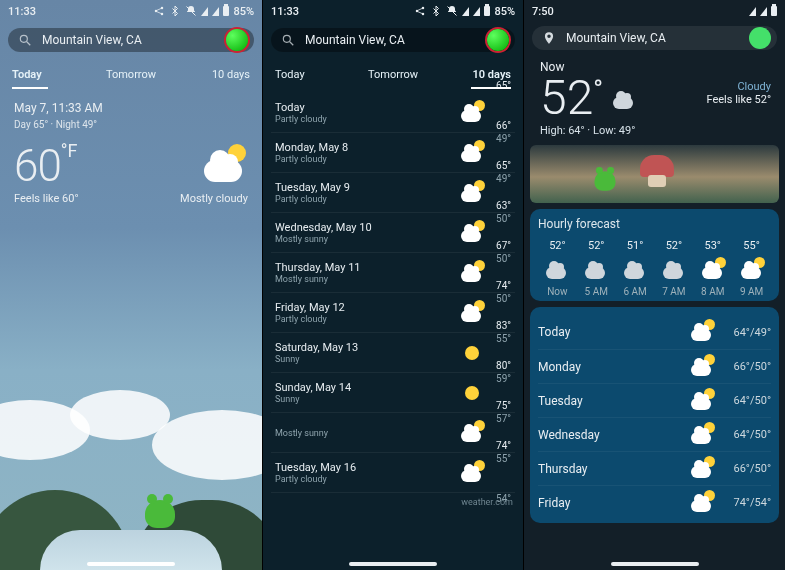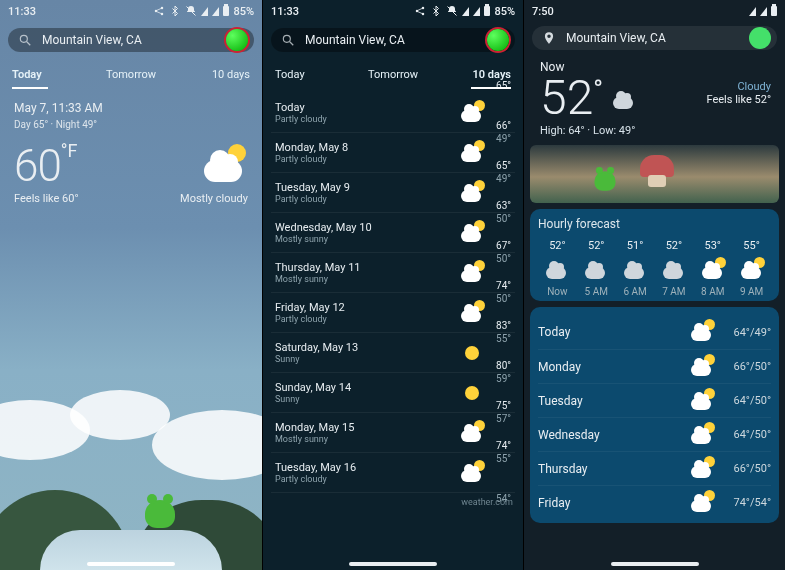--- a/index.html
+++ b/index.html
@@ -307,21 +307,20 @@
       <div class="wx sm sunny">
           <div class="sun"></div>
         </div>
       <div class="temps">
           <div class="hi">80°</div>
           <div class="lo">57°</div>
         </div>
     </div>
       <div class="drow">
       <div class="txt">
-          <div class="d">Monday, May 15</div>
           <div class="c">Mostly sunny</div>
         </div>
       <div class="wx sm ">
           <div class="sun"></div>
           <div class="cloud"></div>
         </div>
       <div class="temps">
           <div class="hi">75°</div>
           <div class="lo">55°</div>
         </div>

